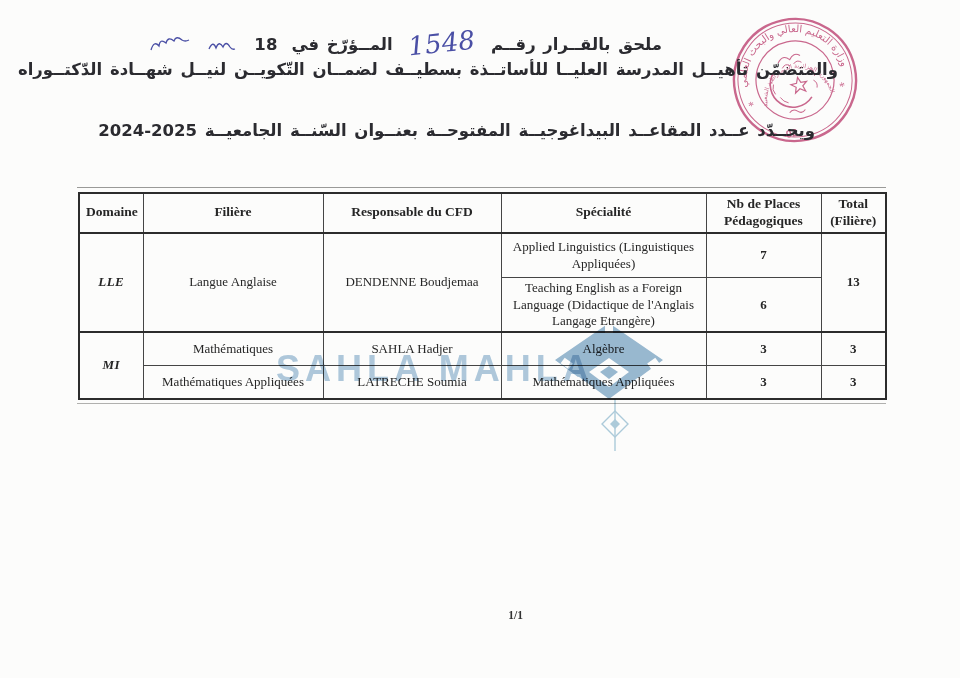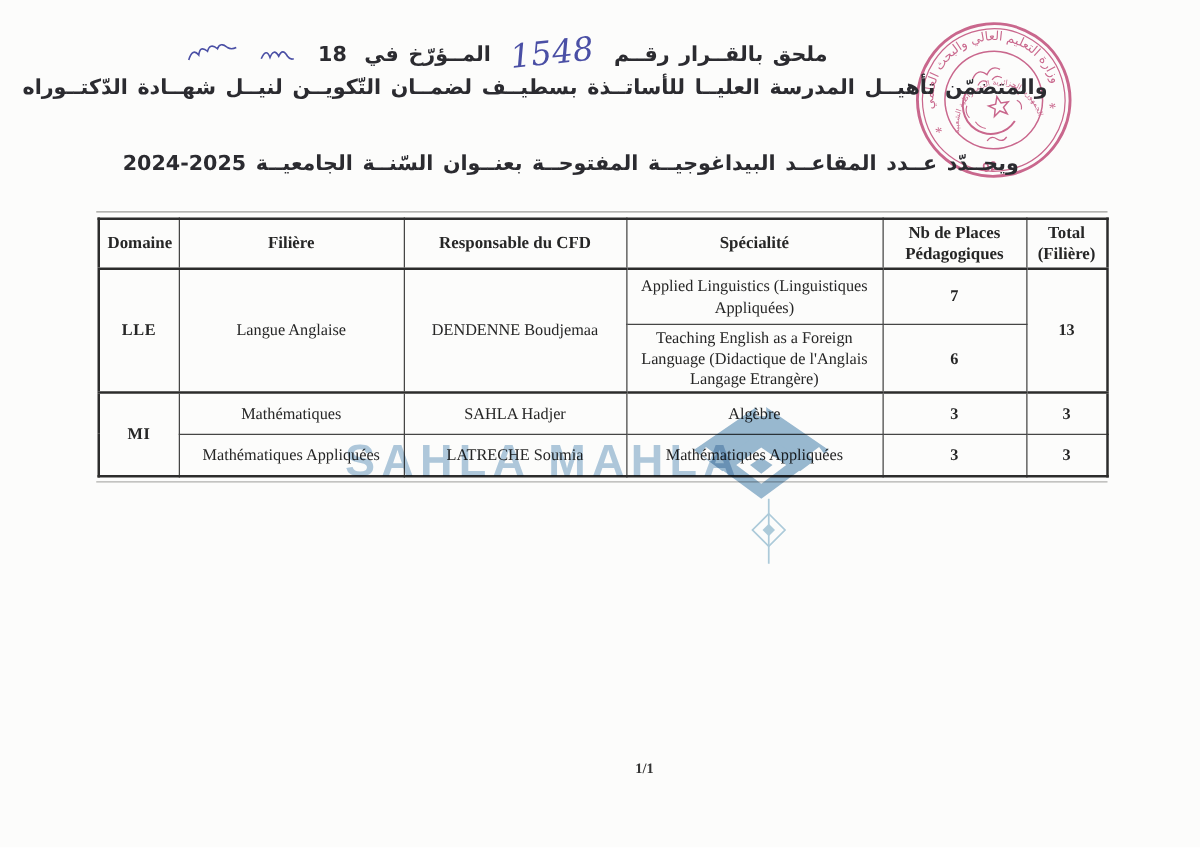--- a/index.html
+++ b/index.html
@@ -56,21 +56,21 @@
     opacity: 0.88;
     mix-blend-mode: multiply;
     z-index: 1;
   }
   .ar-line { z-index: 2; }
 
   
   .table-wrap {
     position: absolute;
     left: 78px;
-    top: 174px;
+    top: 192px;
     width: 807px;
     z-index: 3;
     border-radius: 26px;
   }
   
   .table-wrap::before {
     content: "";
     position: absolute;
     left: -1px; right: -1px; top: -5px;
     border-top: 1.5px solid #9a9a98;
@@ -97,21 +97,21 @@
     font-size: 13px;
     line-height: 1.25;
   }
   .doc-table { border: 2.5px solid #2c2c2c; }
   .doc-table thead th {
     font-weight: 700;
     font-size: 13.5px;
     border-bottom: 2.5px solid #2c2c2c;
   }
   .doc-table .group-sep td { border-top: 2.5px solid #2c2c2c; }
-  .cell-domaine { font-weight: 700; font-size: 14px; letter-spacing: 0.5px; }
+  .cell-domaine { font-weight: 700; font-size: 14px; letter-spacing: 0.5px; font-style: italic; }
   .cell-num { font-weight: 700; font-size: 13.5px; }
 
   
   .wm-brand {
     position: absolute;
     left: 276px;
     top: 348px;
     font-family: "Liberation Sans", sans-serif;
     font-weight: 700;
     font-size: 36px;

